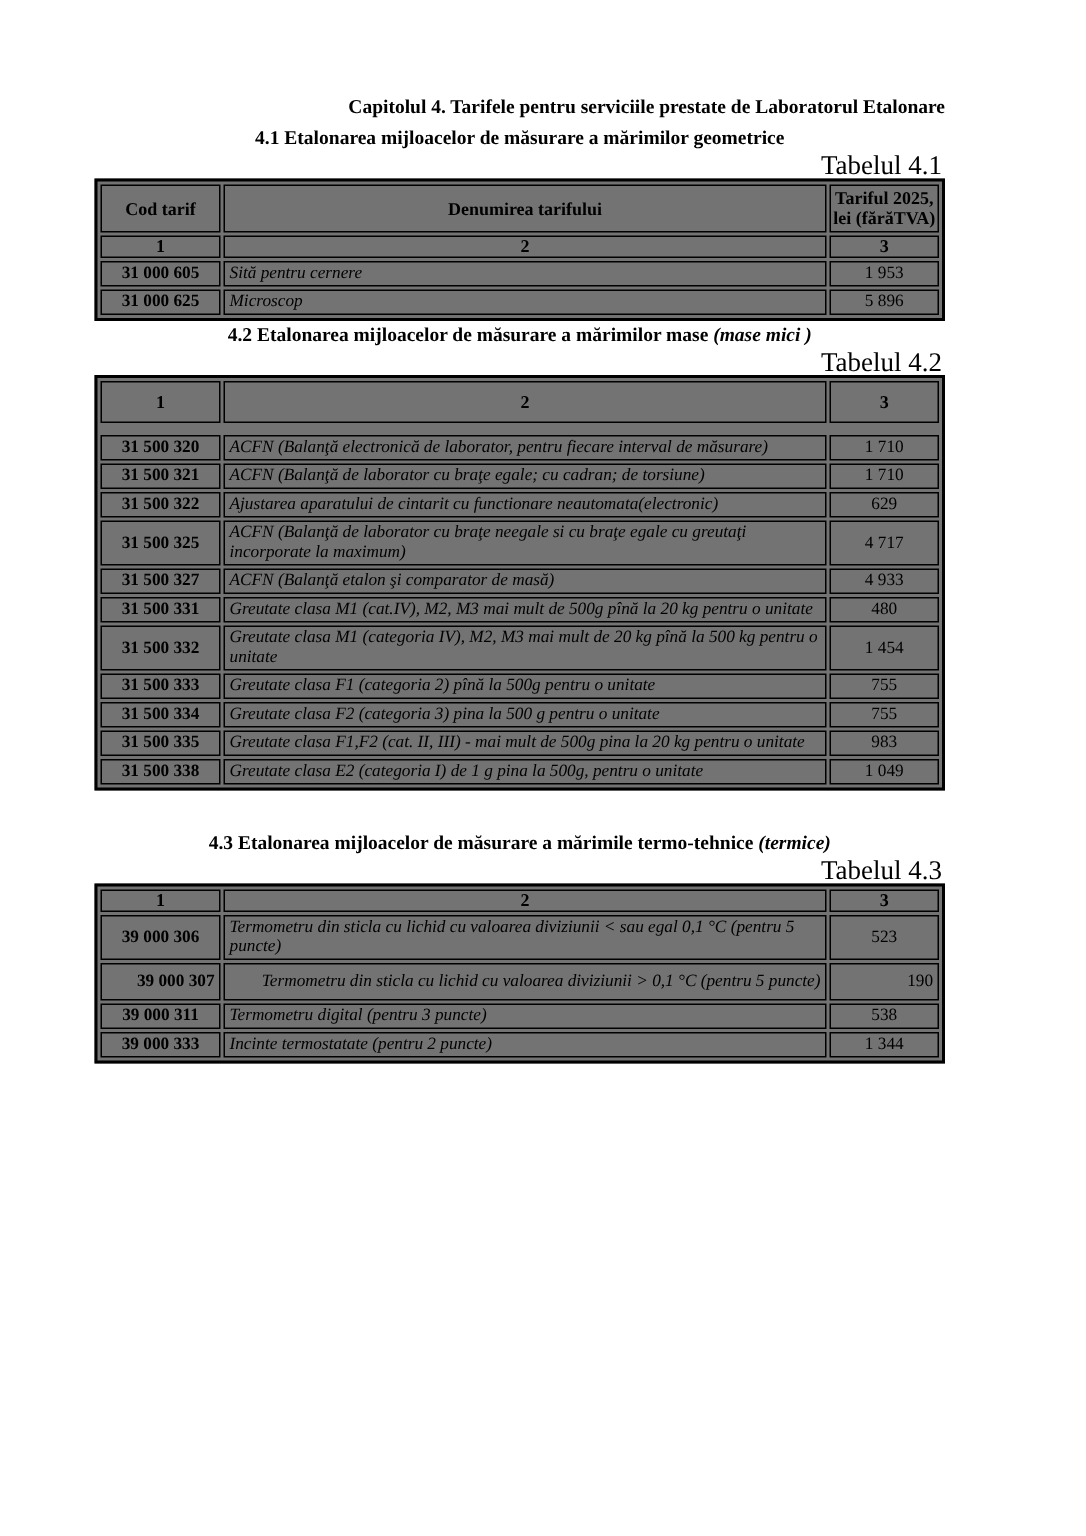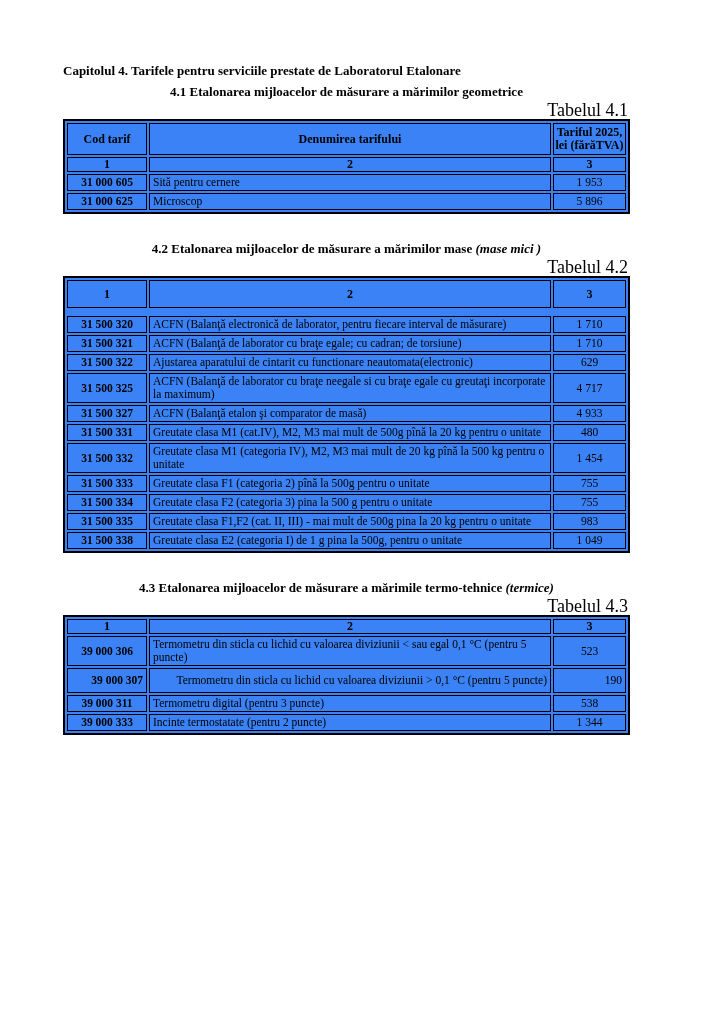--- a/index.html
+++ b/index.html
@@ -13,48 +13,48 @@
     font-family: "Liberation Serif", serif;
     color: #000;
     overflow: hidden;
   }
   .content {
     margin-left: 63px;
     width: 567px;
     padding-top: 62px;
   }
   .chapter-title {
-    text-align: left;
+    text-align: right;
     font-weight: bold;
     font-size: 13px;
     line-height: 17px;
   }
   .section-heading {
     text-align: center;
     font-weight: bold;
     font-size: 13px;
     line-height: 17px;
   }
   .section-0 .section-heading { margin-top: 4px; }
-  .section-1 .section-heading { margin-top: 26px; }
+  .section-1 .section-heading { }
   .section-2 .section-heading { margin-top: 26px; }
   .heading-italic { font-style: italic; }
   .table-label {
     text-align: right;
     font-size: 18px;
     line-height: 14px;
     margin-top: 3px;
     margin-bottom: 2px;
     padding-right: 2px;
   }
   .tbl-frame {
     border: 2px solid #000;
     box-sizing: border-box;
     width: 567px;
-    background: #3b82f6;
+    background: #737373;
   }
   table.tariff {
     width: 100%;
     border-collapse: separate;
     border-spacing: 2px;
     table-layout: fixed;
   }
   table.tariff td, table.tariff th {
     border: 1px solid #000;
     box-sizing: border-box;
@@ -93,21 +93,21 @@
     font-size: 11.5px;
     line-height: 13px;
     vertical-align: middle;
     padding: 1px 3px;
   }
   td.cell-code {
     font-weight: bold;
     text-align: center;
     font-size: 11.5px;
   }
-  td.cell-name { text-align: left; }
+  td.cell-name { text-align: left; font-style: italic; }
   td.cell-price { text-align: center; }
   
   .section-2 tr.row-1 td { height: 25px; text-align: right; }
   .section-2 tr.row-3 td { height: 17px; }
 </style>
 </head>
 <body>
 
 <div class="content">
   <div class="chapter-title">Capitolul 4. Tarifele pentru serviciile prestate de Laboratorul Etalonare</div>

